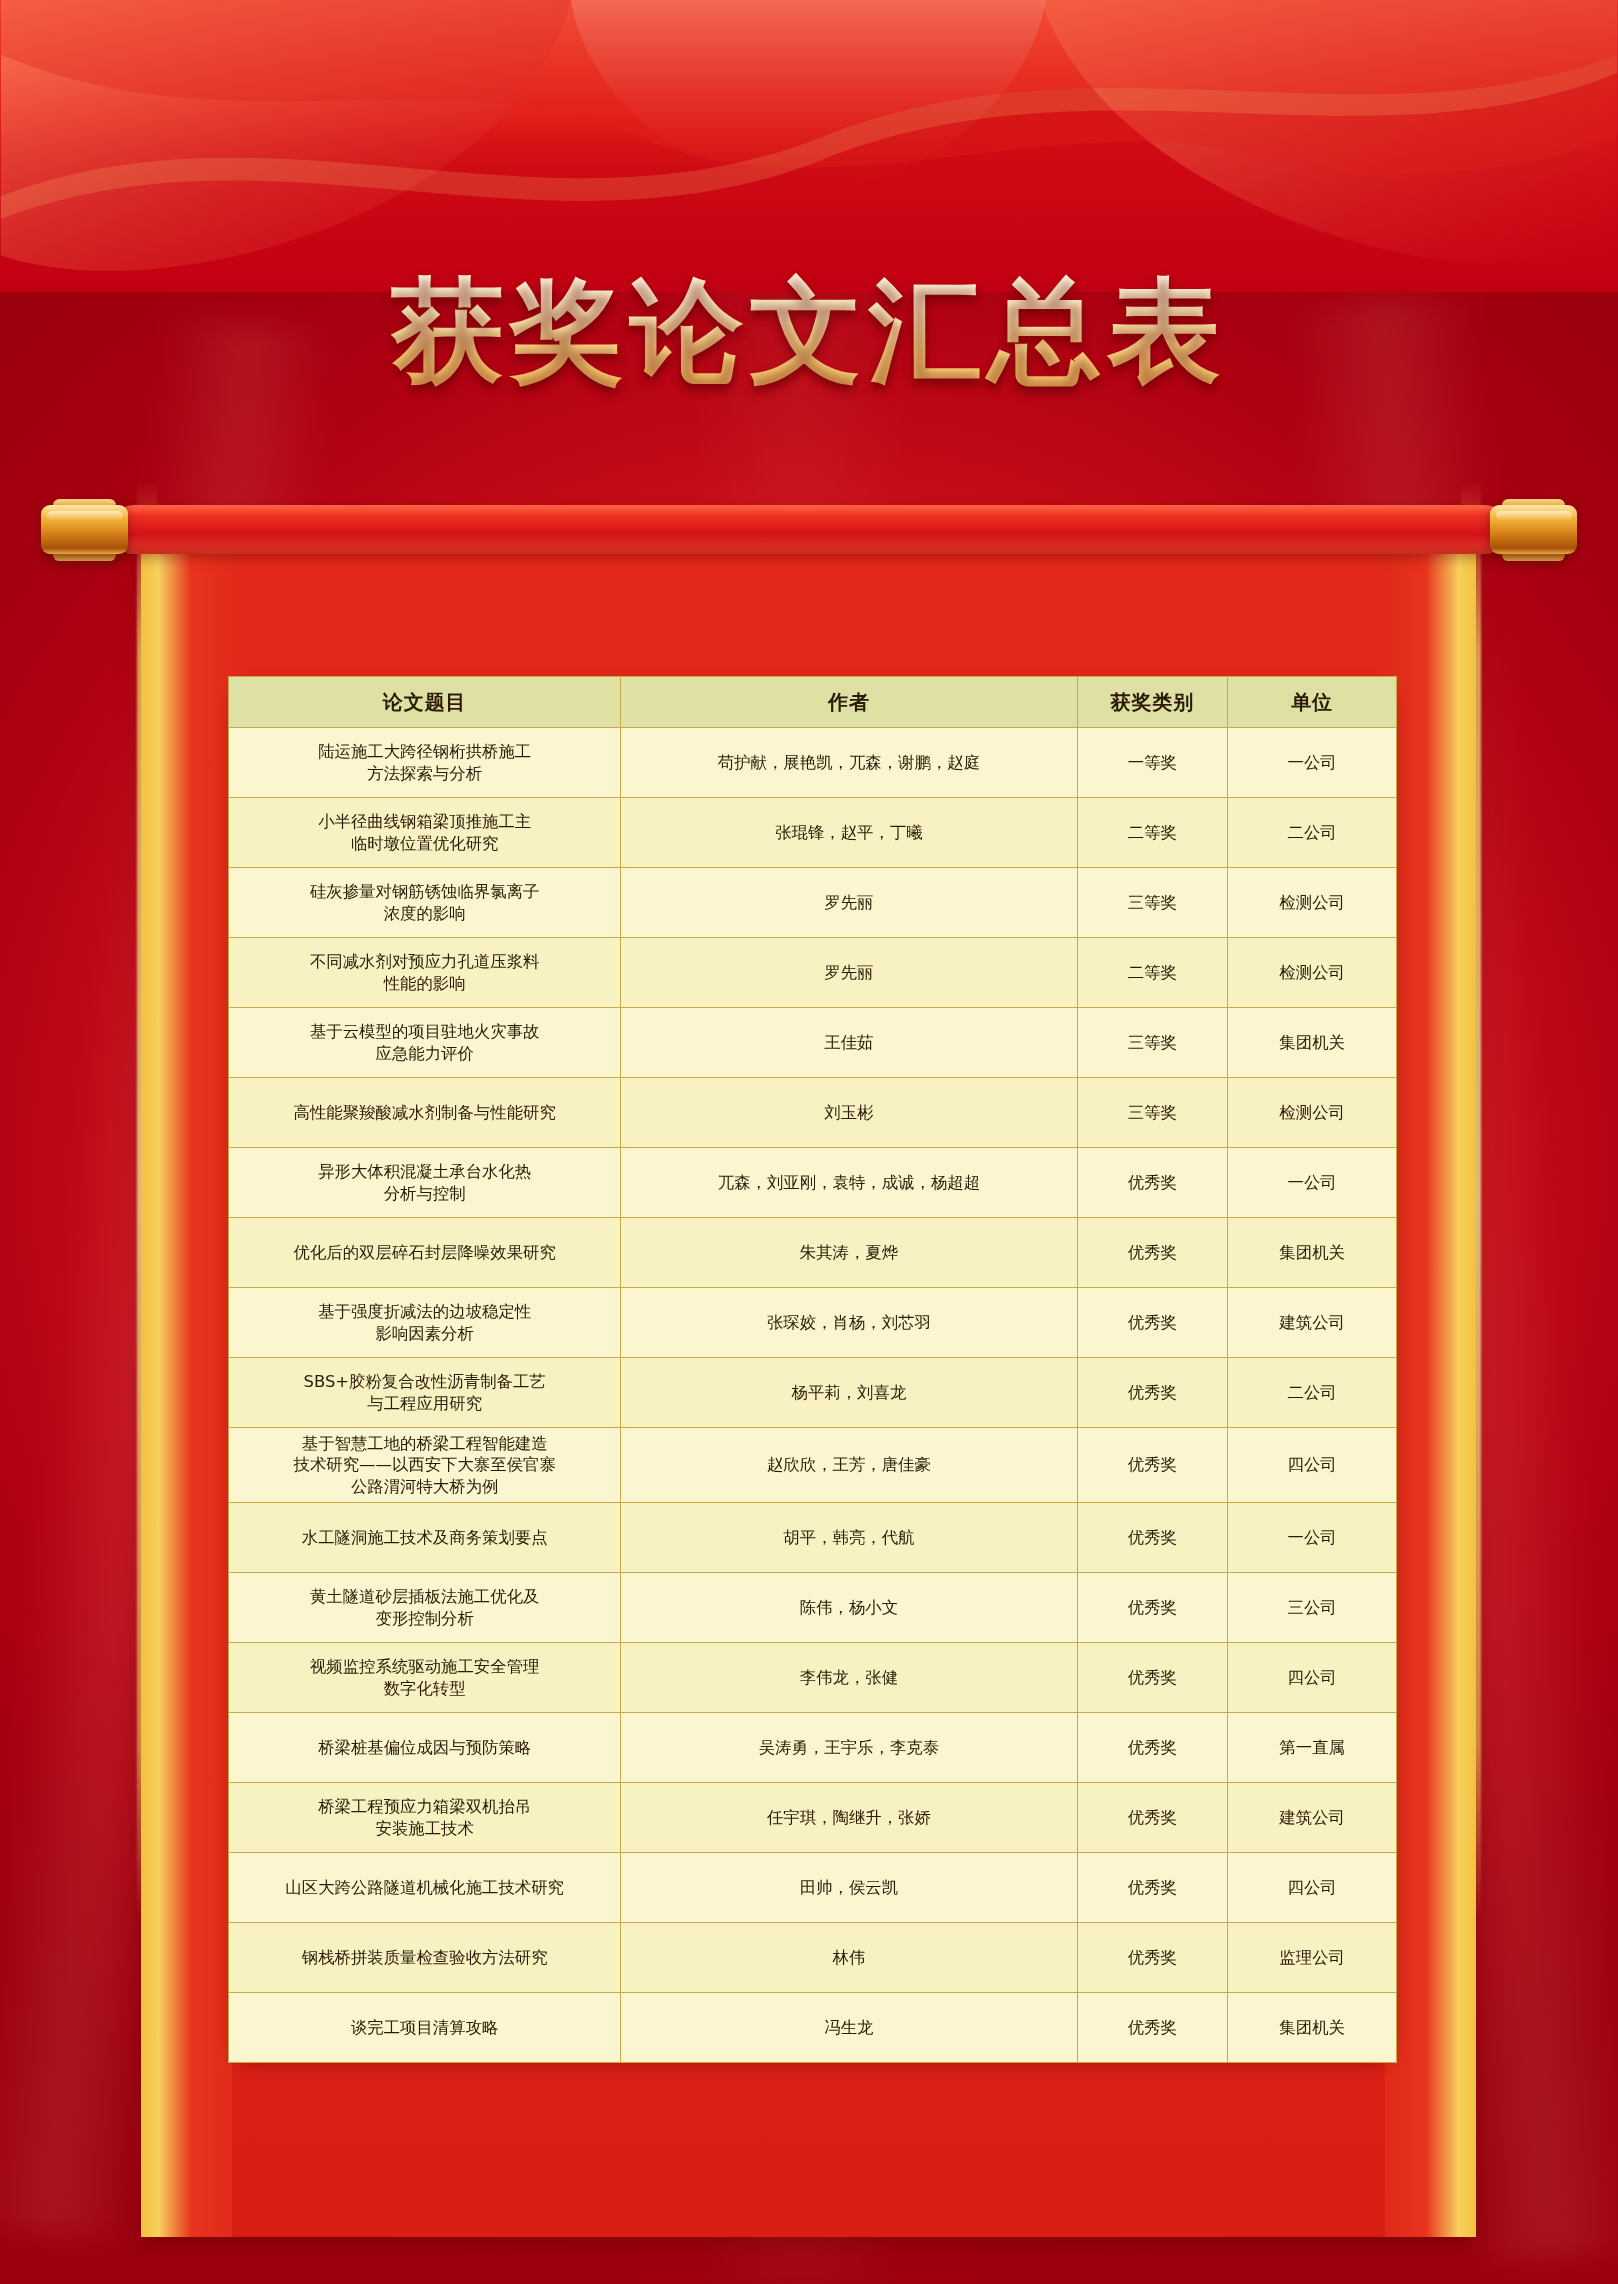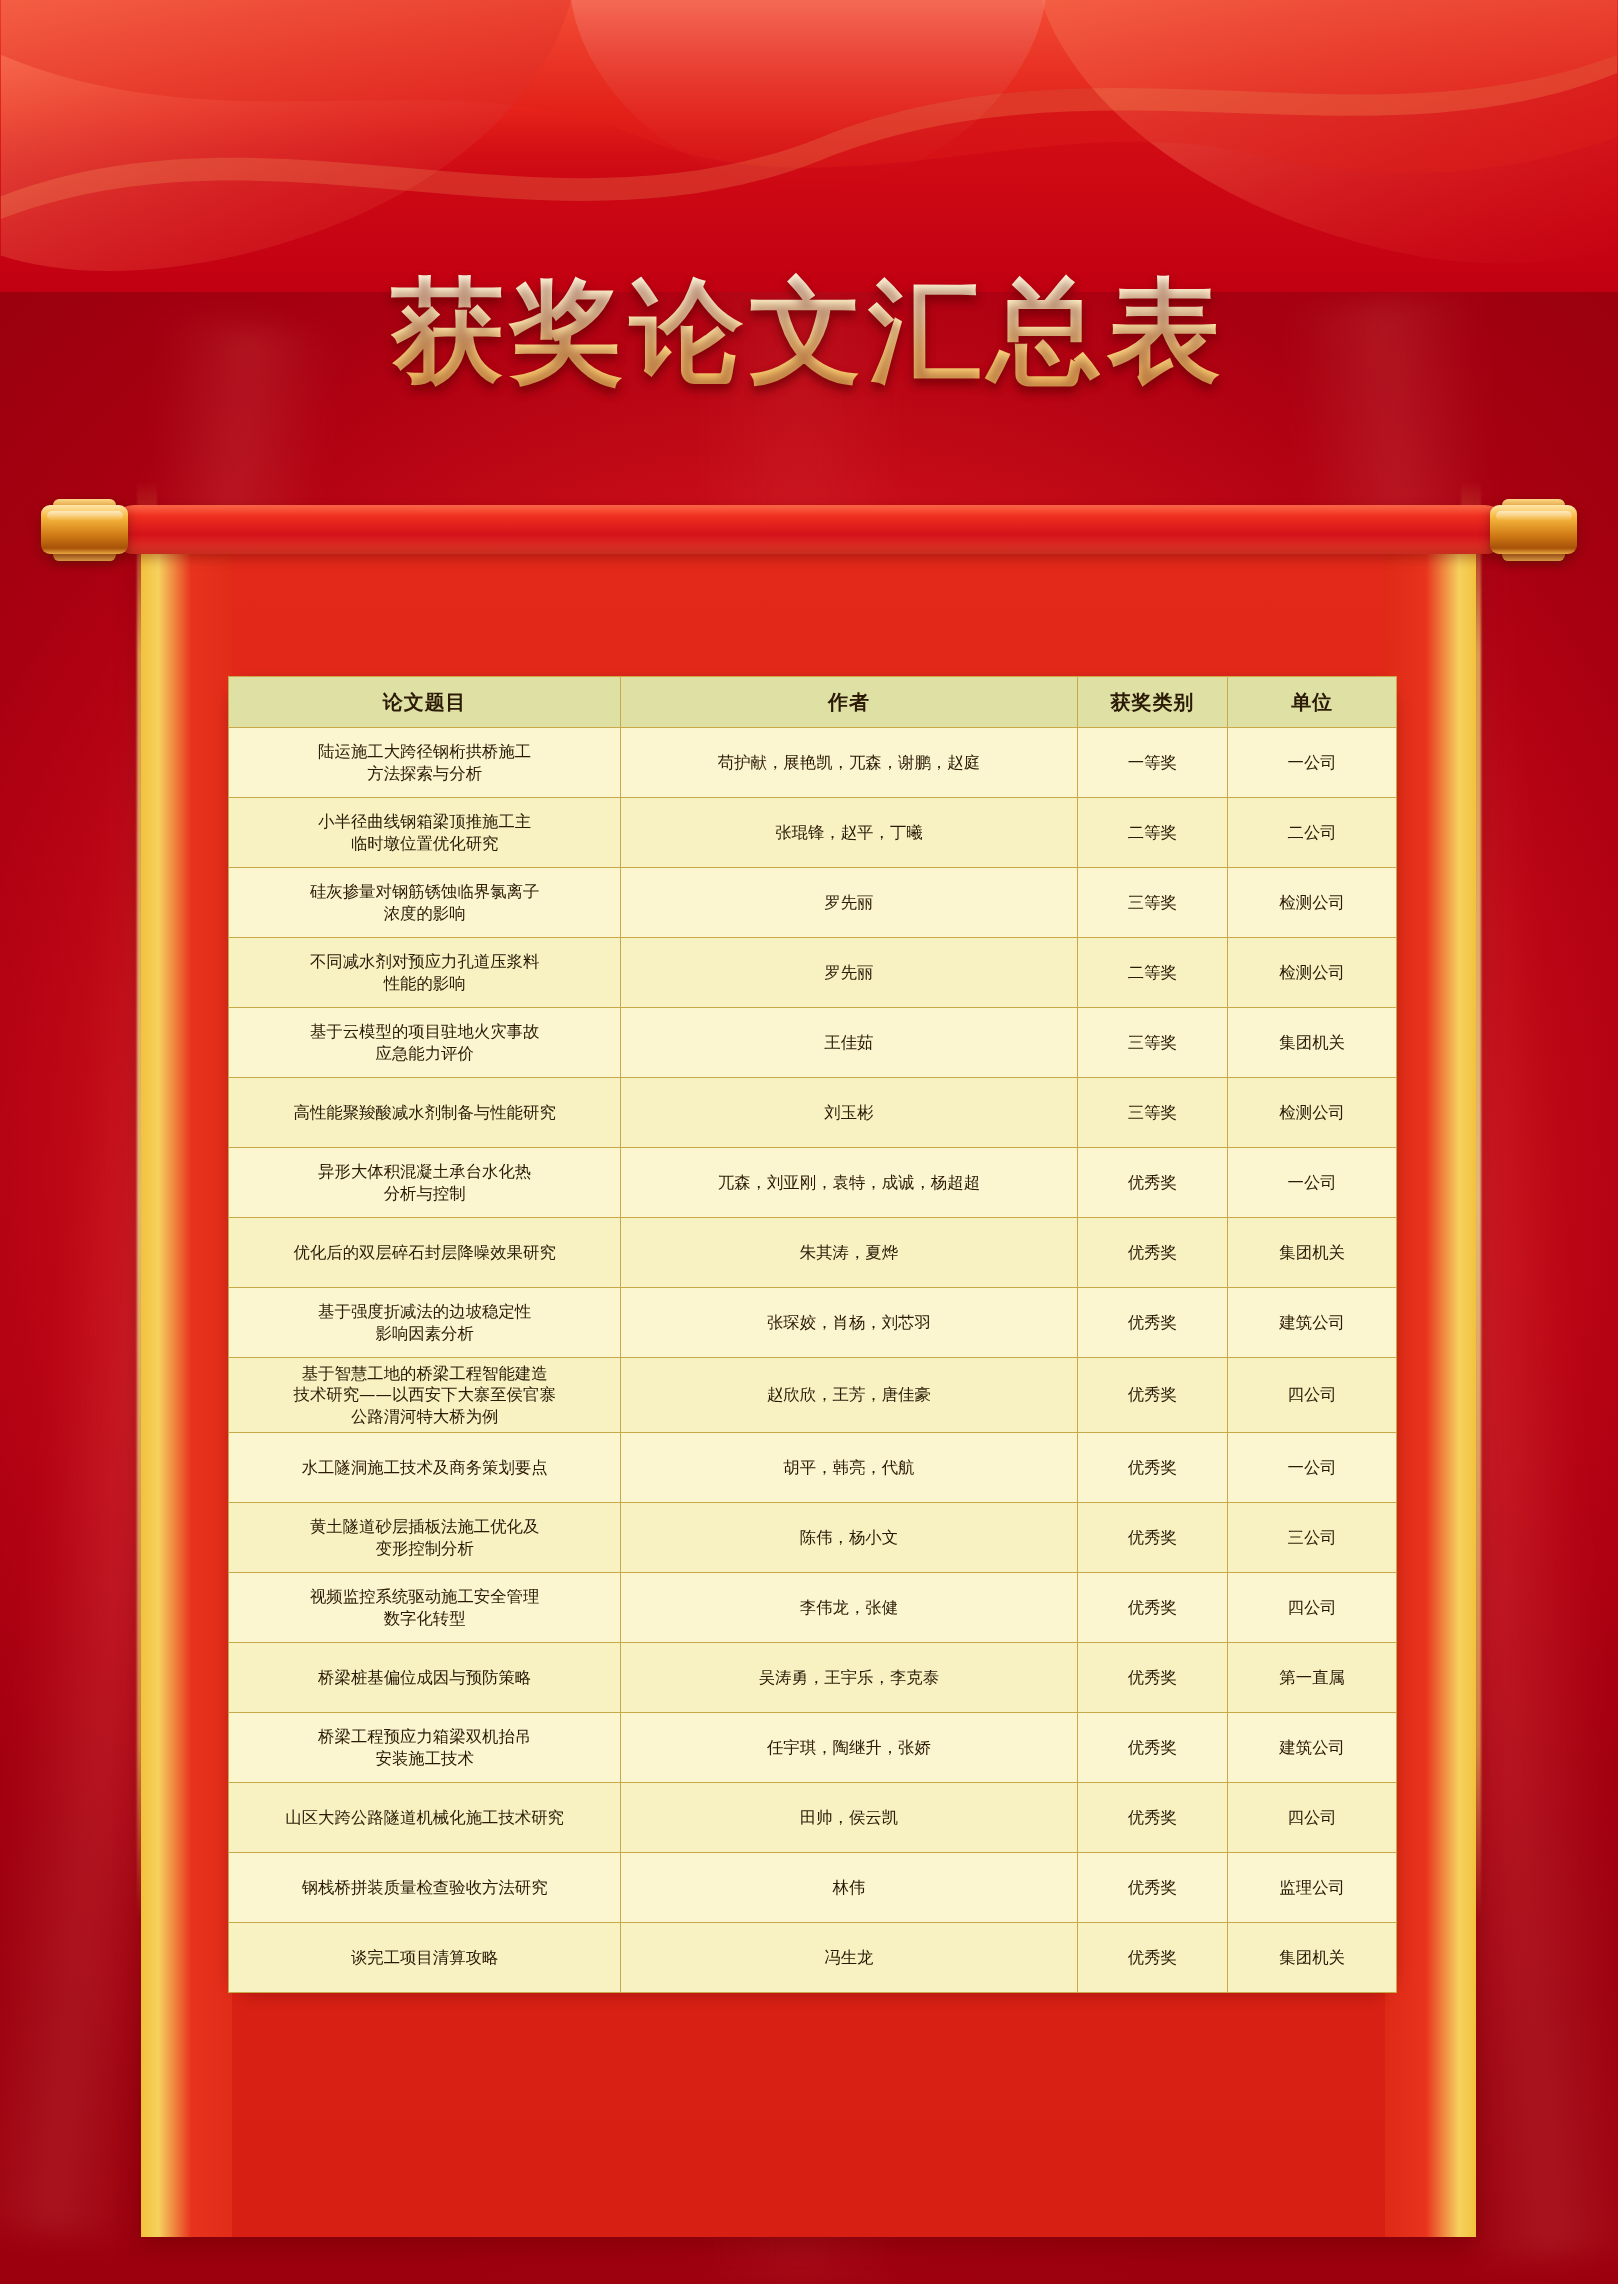--- a/index.html
+++ b/index.html
@@ -318,20 +318,26 @@
           <td class="col-title">优化后的双层碎石封层降噪效果研究</td>
           <td class="col-author">朱其涛，夏烨</td>
           <td class="col-award">优秀奖</td>
           <td class="col-unit">集团机关</td>
         </tr>
         <tr>
           <td class="col-title">基于强度折减法的边坡稳定性<br>影响因素分析</td>
           <td class="col-author">张琛姣，肖杨，刘芯羽</td>
           <td class="col-award">优秀奖</td>
           <td class="col-unit">建筑公司</td>
+        </tr>
+        <tr>
+          <td class="col-title">SBS+胶粉复合改性沥青制备工艺<br>与工程应用研究</td>
+          <td class="col-author">杨平莉，刘喜龙</td>
+          <td class="col-award">优秀奖</td>
+          <td class="col-unit">二公司</td>
         </tr>
         <tr>
           <td class="col-title">基于智慧工地的桥梁工程智能建造<br>技术研究——以西安下大寨至侯官寨<br>公路渭河特大桥为例</td>
           <td class="col-author">赵欣欣，王芳，唐佳豪</td>
           <td class="col-award">优秀奖</td>
           <td class="col-unit">四公司</td>
         </tr>
         <tr>
           <td class="col-title">水工隧洞施工技术及商务策划要点</td>
           <td class="col-author">胡平，韩亮，代航</td>

